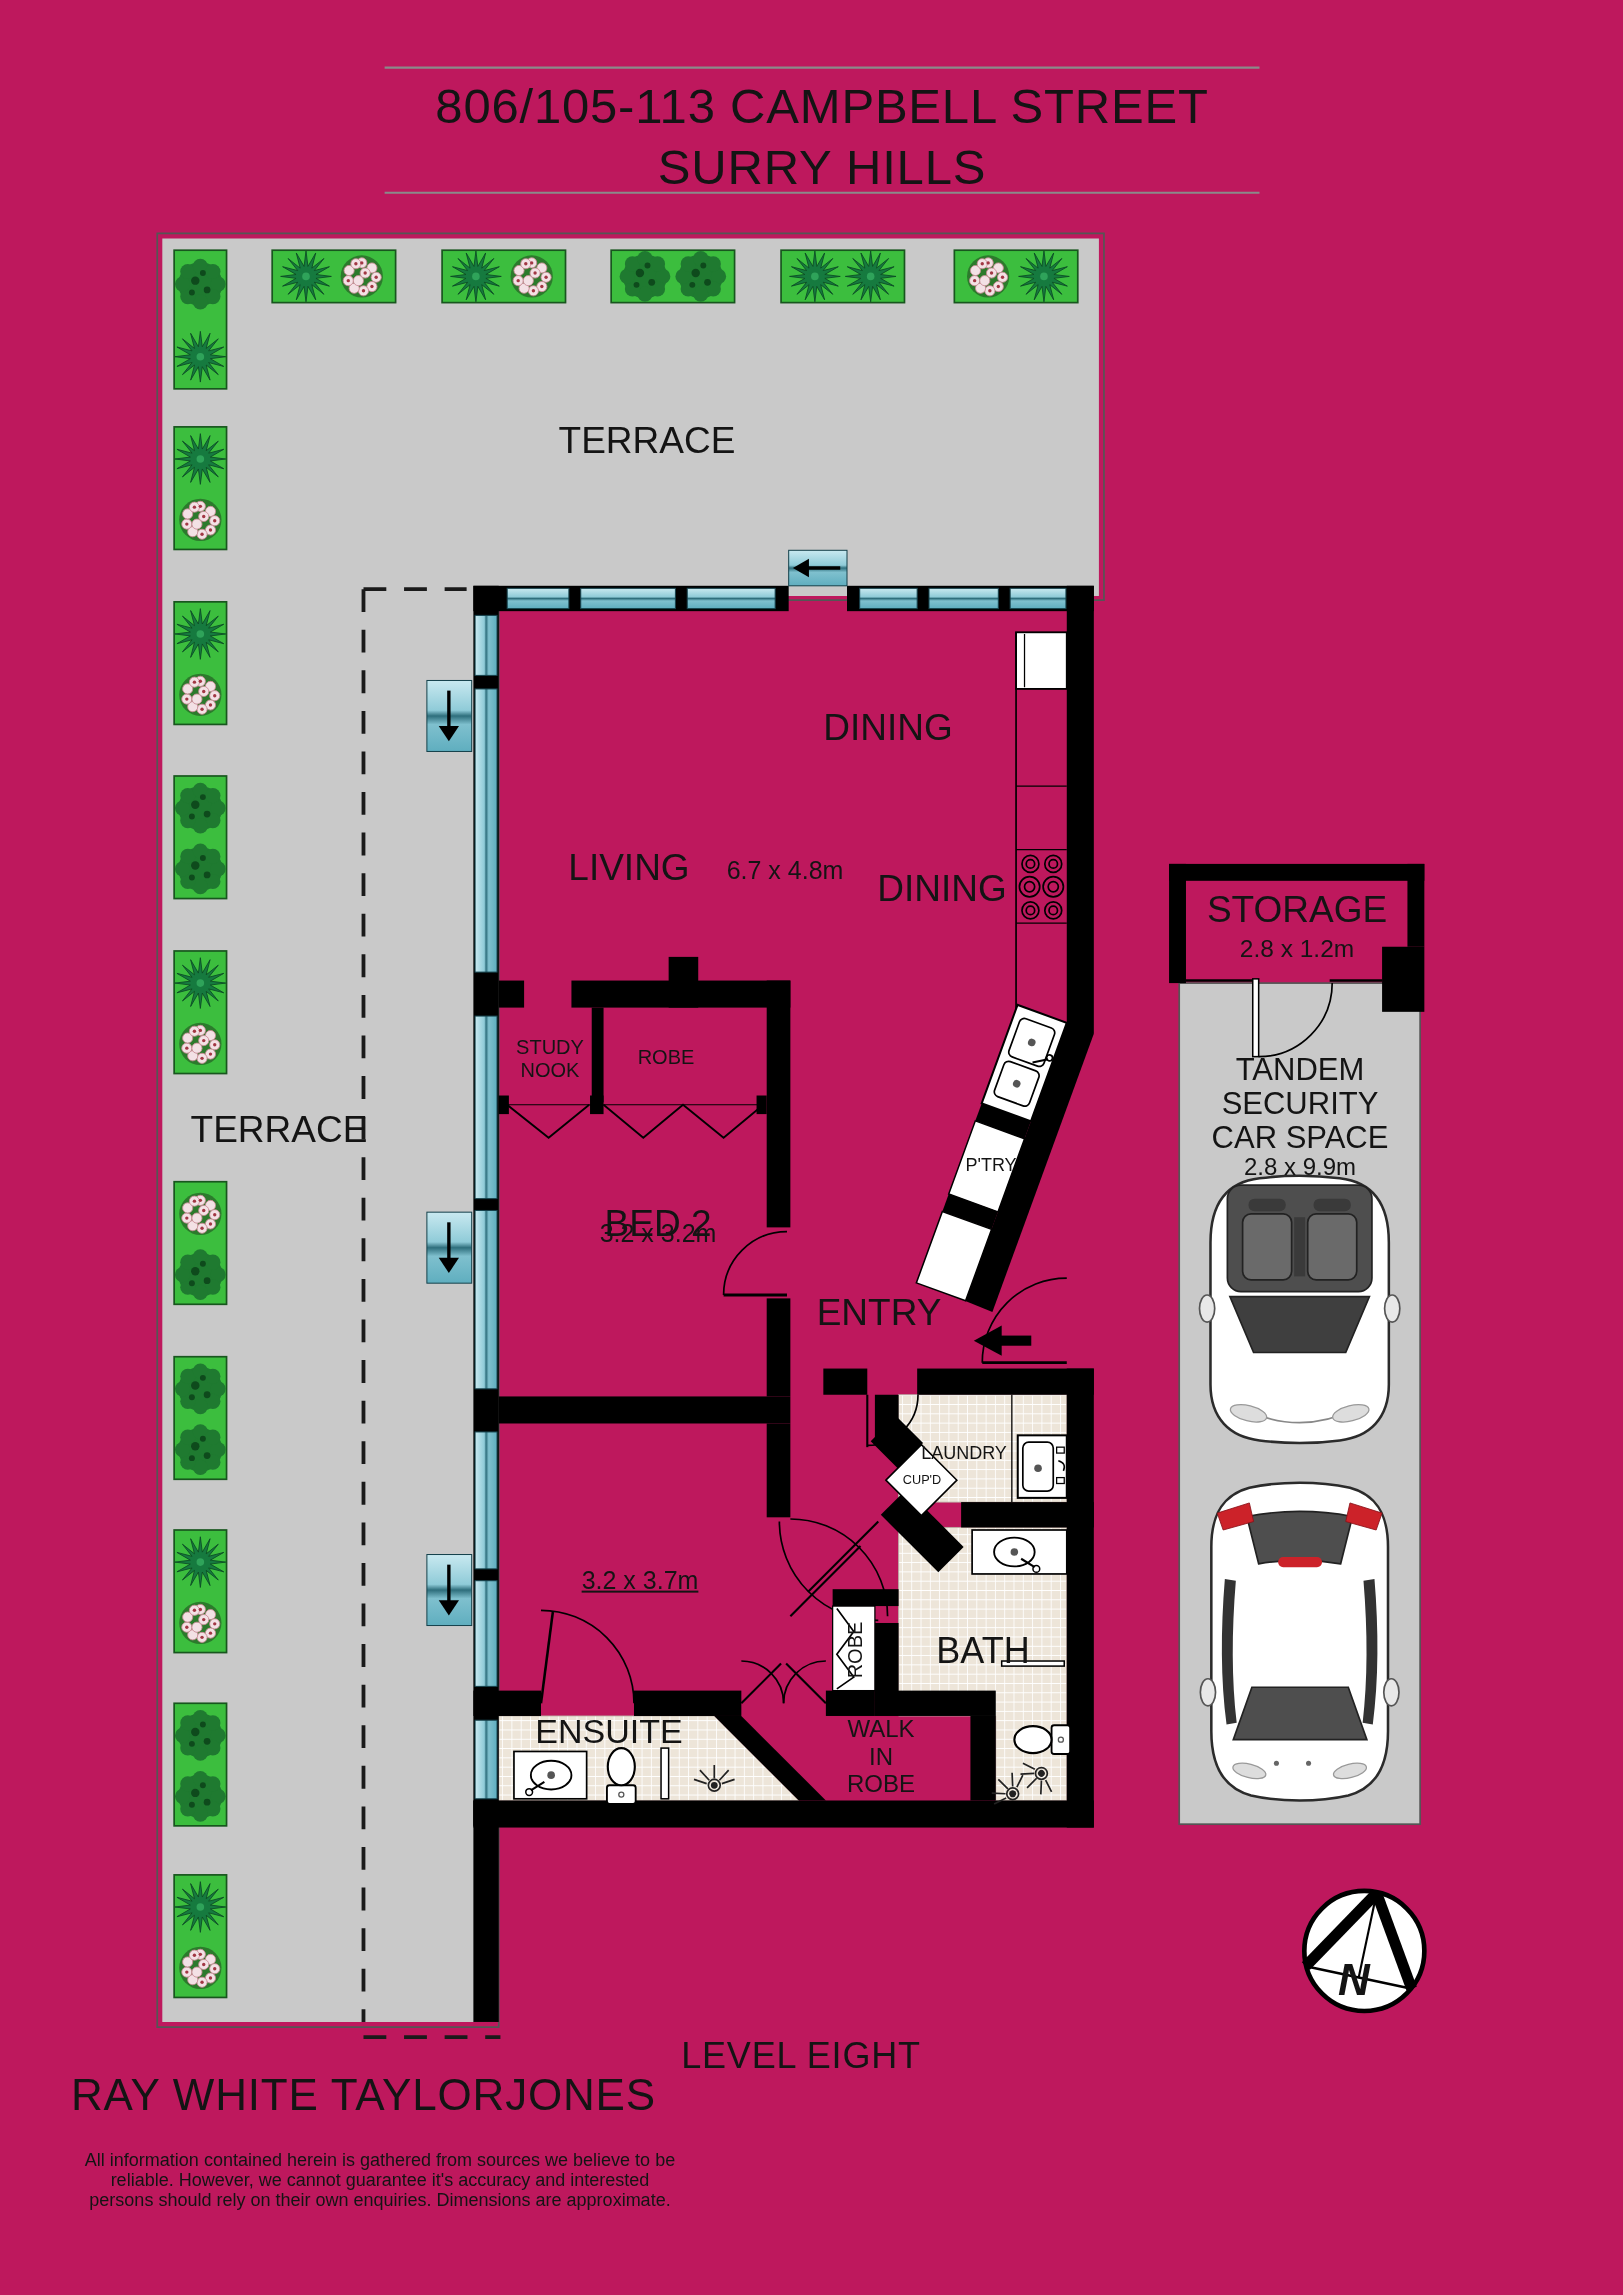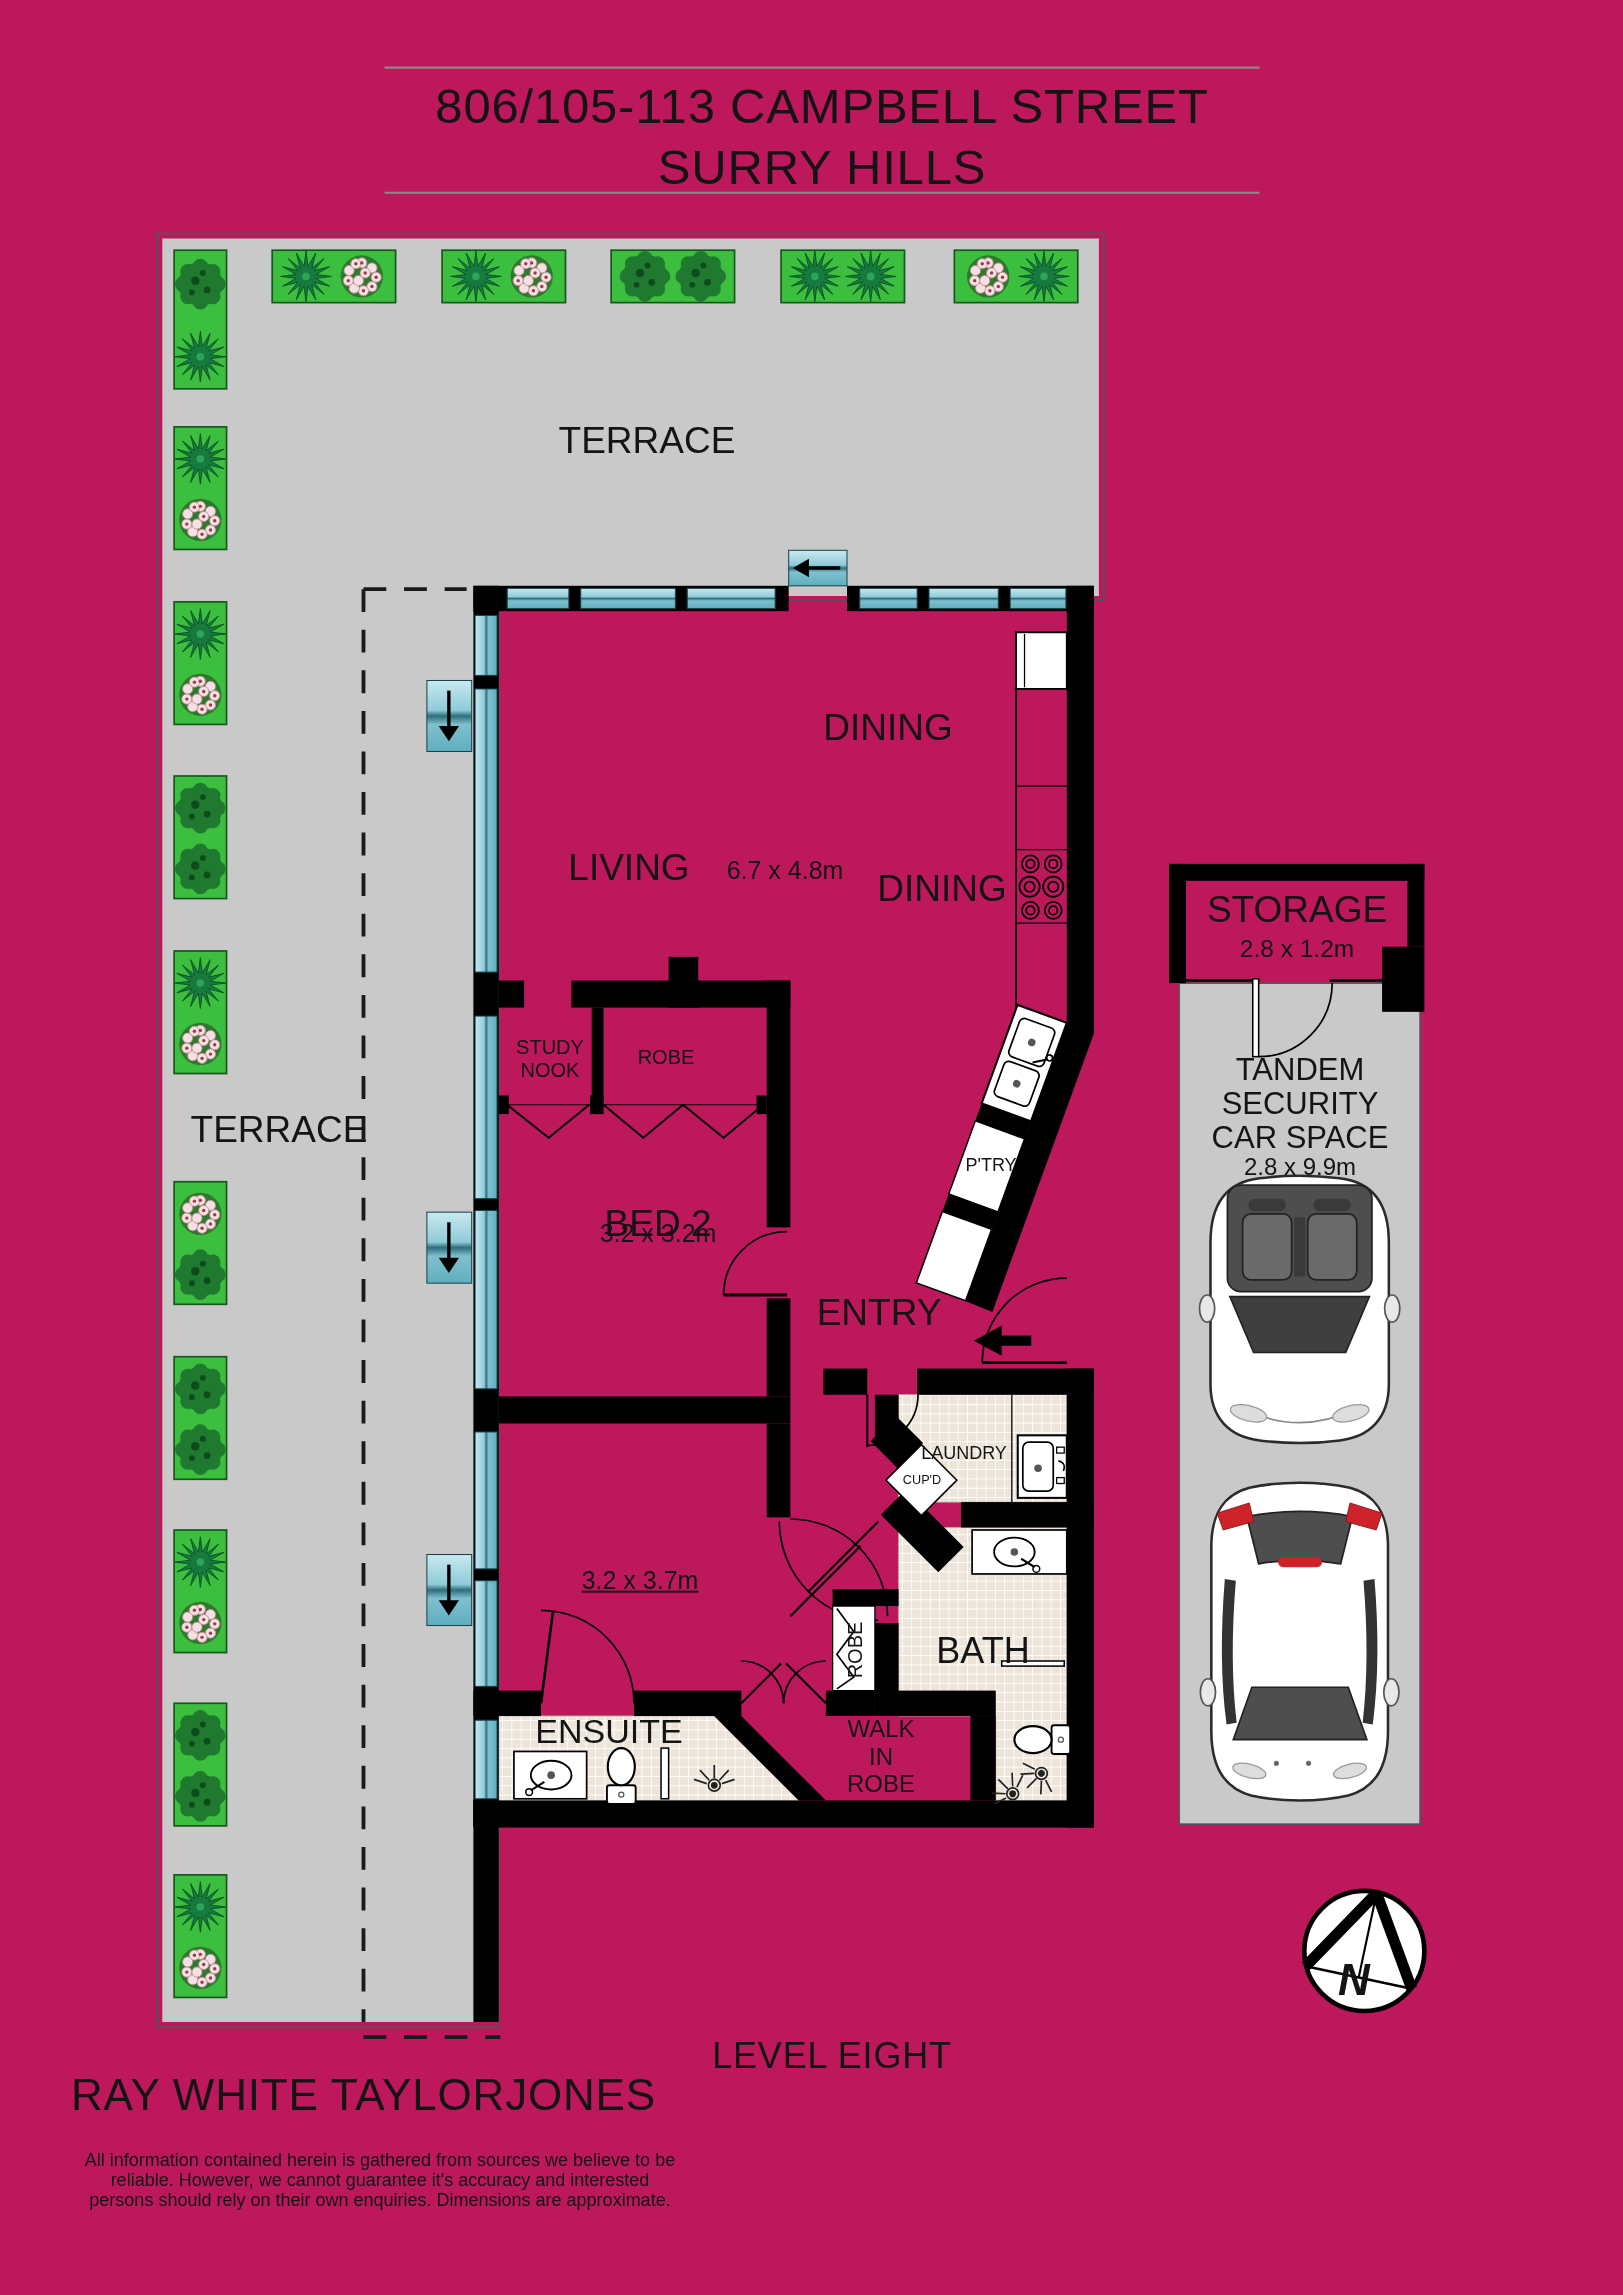--- a/index.html
+++ b/index.html
@@ -450,18 +450,18 @@
 <div class="lbl" style="left:609px;top:1732px;font-size:34px;">ENSUITE</div>
 <div class="lbl wrap" style="left:881px;top:1756px;font-size:24px;width:80px;">WALK IN ROBE</div>
 
 <div class="lbl" style="left:1297px;top:910px;font-size:37px;">STORAGE</div>
 <div class="lbl" style="left:1297px;top:949px;font-size:24.5px;">2.8 x 1.2m</div>
 <div class="lbl wrap" style="left:1300px;top:1104px;font-size:31px;width:211px;line-height:1.1;">TANDEM SECURITY CAR SPACE</div>
 <div class="lbl" style="left:1300px;top:1167px;font-size:24px;">2.8 x 9.9m</div>
 
 <div class="lbl" style="left:1354px;top:1980px;font-size:44px;font-style:italic;font-weight:bold;">N</div>
 
-<div class="lbl" style="left:801px;top:2056px;font-size:36px;letter-spacing:0.8px;margin-left:31px;">LEVEL EIGHT</div>
+<div class="lbl" style="left:801px;top:2056px;font-size:36px;letter-spacing:0.8px;">LEVEL EIGHT</div>
 <div class="lbl left-align" style="left:71px;top:2070px;font-size:44px;letter-spacing:0.8px;">RAY WHITE TAYLORJONES</div>
 <div class="lbl wrap" style="left:380px;top:2181px;font-size:18px;width:592px;line-height:1.1;">All information contained herein is gathered from sources we believe to be reliable. However, we cannot guarantee it's accuracy and interested persons should rely on their own enquiries. Dimensions are approximate.</div>
 
 </div>
 
 
 </body></html>

